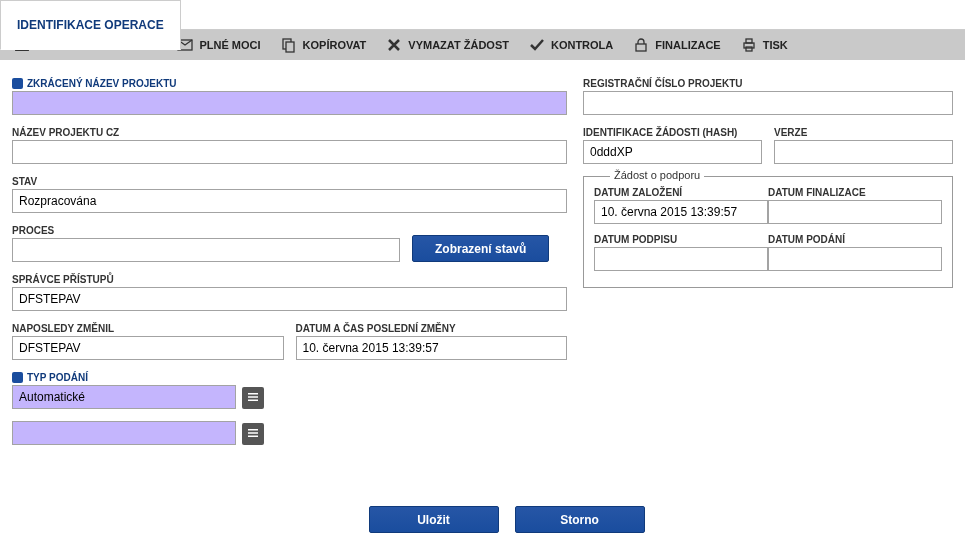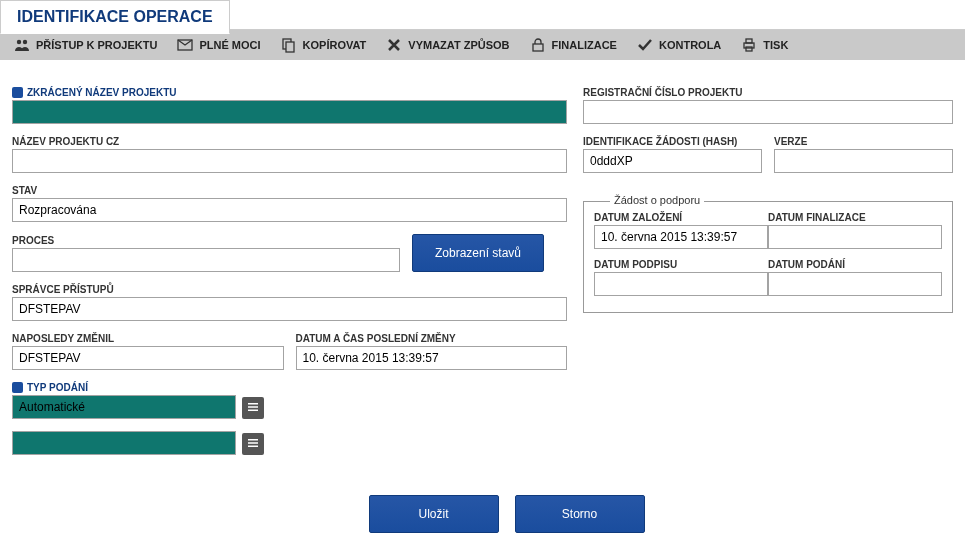--- a/index.html
+++ b/index.html
@@ -1,58 +1,58 @@
 <!DOCTYPE html>
 <html><head>
 <meta charset="utf-8">
 <style>
 * { box-sizing: border-box; margin: 0; padding: 0; }
 body { font-family: Arial, sans-serif; font-size: 11px; background: #fff; }
 .page { width: 965px; height: 541px; position: relative; background: #fff; }
 
 .tab-header { border-bottom: 1px solid #ccc; height: 30px; }
-.tab { display: inline-block; padding: 7px 16px; font-weight: bold; color: #103a7b; font-size: 16px; border: 1px solid #ccc; border-bottom: 1px solid #fff; background: #fff; position: relative; top: 0; }
+.tab { display: inline-block; padding: 17px 16px; font-weight: bold; color: #103a7b; font-size: 12px; border: 1px solid #ccc; border-bottom: 1px solid #fff; background: #fff; position: relative; top: 0; }
 
 .toolbar { background: #c9c9c9; height: 30px; display: flex; align-items: center; padding: 0 4px; }
 .toolbar-item { display: flex; align-items: center; padding: 0 10px; height: 30px; cursor: pointer; font-weight: bold; color: #222; font-size: 11px; }
 .toolbar-icon { width: 16px; height: 16px; margin-right: 6px; display: inline-flex; align-items: center; justify-content: center; }
 .toolbar-icon svg { width: 16px; height: 16px; }
 
-.content { padding: 27px 12px 0 12px; display: flex; gap: 16px; }
+.content { padding: 18px 12px 0 12px; display: flex; gap: 16px; }
 .left-col { flex: 1; }
 .right-col { width: 370px; }
 
 .form-row { margin-bottom: 12px; }
 .form-row-pair { display: flex; gap: 12px; margin-bottom: 12px; }
 .form-row-pair > div { flex: 1; }
 
 .field-label { font-size: 10px; font-weight: bold; color: #333; text-transform: uppercase; margin-bottom: 2px; display: block; }
 .field-label.required { color: #103a7b; }
 .field-label.required::before { content: ""; display:inline-block; width:11px; height:11px; background:#1a4d9e; border-radius:2px; margin-right:4px; vertical-align: -2px; }
 
 input[type="text"] { width: 100%; height: 24px; border: 1px solid #a3a3a3; padding: 2px 6px; font-size: 12px; background:#fff;}
-input.yellow { background: #0f766e; }
+input.yellow { background: #c4b5fd; }
 
 .proces-row { display: flex; gap: 12px; align-items: flex-end; margin-bottom: 12px; }
 .proces-field { width: 388px; }
-.btn-blue { background: linear-gradient(#2656a6,#1a4d9e); border: 1px solid #103a7b; color: #fff; font-size: 12px; height: 38px; padding: 0 22px; cursor: pointer; border-radius:2px; font-weight:normal;}
+.btn-blue { background: linear-gradient(#2656a6,#1a4d9e); border: 1px solid #103a7b; color: #fff; font-size: 12px; height: 27px; padding: 0 22px; cursor: pointer; border-radius:2px; font-weight:bold;}
 .btn-blue.wide { width: 130px; padding:0;}
 
 .with-list { display: flex; align-items: flex-end; gap: 6px; }
 .with-list input { width: 224px; }
 .list-btn { width: 22px; height: 22px; background: #555; border: none; cursor: pointer; display: flex; align-items: center; justify-content: center; border-radius:2px;}
 .list-btn svg { width:14px; height:14px; }
 
 .fieldset { border: 1px solid #999; padding: 10px 10px 6px 10px; margin-top: 6px; position: relative; }
 .fieldset-legend { position: absolute; top: -8px; left: 26px; background: #fff; padding: 0 4px; font-size: 11px; color: #333; }
 .fs-row { display: flex; margin-bottom: 10px; }
 .fs-row > div { flex: 1; }
 .fs-input { width:100%; height: 24px; border:1px solid #999; padding:2px 6px; font-size:12px; background:#fff;}
 
-.right-top-row{ display:flex; gap:12px; margin-bottom:28px;}
+.right-top-row{ display:flex; gap:12px; margin-bottom:12px;}
 .right-top-row > div{ flex:1;}
 
 .footer { position: absolute; bottom: 8px; left: 0; right: 0; display: flex; justify-content: center; gap: 16px; padding-left: 48px; }
 </style>
 </head>
 <body>
 
 <div class="page">
 
   <div class="tab-header">
@@ -88,38 +88,38 @@
           </svg>
         </span>
       <span>KOPÍROVAT</span>
     </div>
     <div class="toolbar-item">
       <span class="toolbar-icon">
           <svg viewBox="0 0 16 16">
             <path d="M3 3l10 10M13 3L3 13" stroke="#333" stroke-width="2.5"></path>
           </svg>
         </span>
-      <span>VYMAZAT ZPŮSOB</span>
+      <span>VYMAZAT ŽÁDOST</span>
+    </div>
+    <div class="toolbar-item">
+      <span class="toolbar-icon">
+          <svg viewBox="0 0 16 16">
+            <path d="M2 8l4 4 8-9" fill="none" stroke="#333" stroke-width="2.5"></path>
+          </svg>
+        </span>
+      <span>KONTROLA</span>
     </div>
     <div class="toolbar-item">
       <span class="toolbar-icon">
           <svg viewBox="0 0 16 16">
             <rect x="3" y="7" width="10" height="7" fill="none" stroke="#333" stroke-width="1.3"></rect>
             <path d="M5 7V5a3 3 0 016 0v2" fill="none" stroke="#333" stroke-width="1.3"></path>
           </svg>
         </span>
       <span>FINALIZACE</span>
-    </div>
-    <div class="toolbar-item">
-      <span class="toolbar-icon">
-          <svg viewBox="0 0 16 16">
-            <path d="M2 8l4 4 8-9" fill="none" stroke="#333" stroke-width="2.5"></path>
-          </svg>
-        </span>
-      <span>KONTROLA</span>
     </div>
     <div class="toolbar-item">
       <span class="toolbar-icon">
           <svg viewBox="0 0 16 16">
             <rect x="3" y="6" width="10" height="5" fill="none" stroke="#333" stroke-width="1.3"></rect>
             <rect x="5" y="2" width="6" height="4" fill="none" stroke="#333" stroke-width="1.3"></rect>
             <rect x="5" y="10" width="6" height="4" fill="none" stroke="#333" stroke-width="1.3"></rect>
           </svg>
         </span>
       <span>TISK</span>

